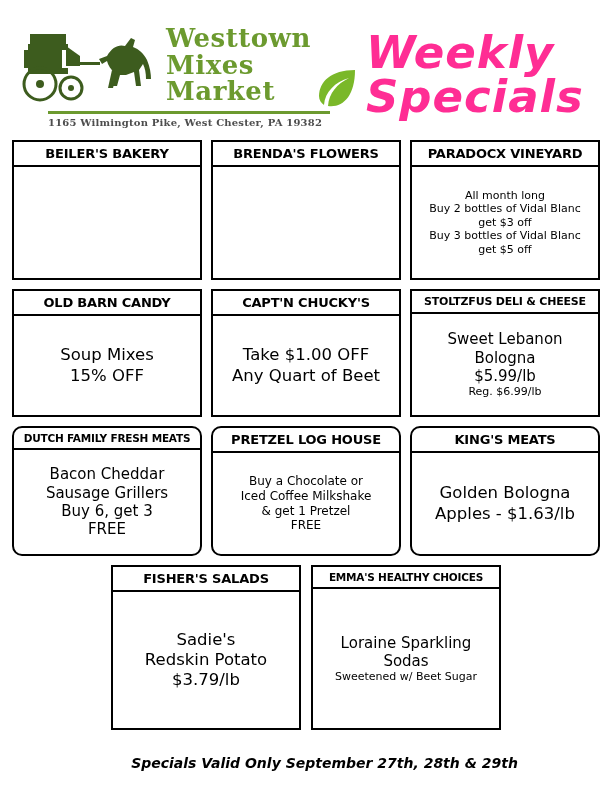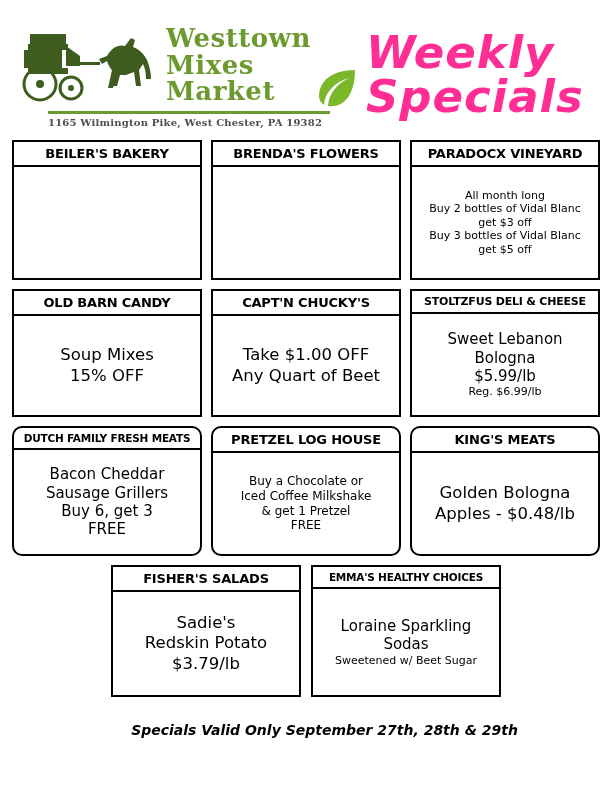--- a/index.html
+++ b/index.html
@@ -138,21 +138,21 @@
   }
   .sz-lg { font-size: 16.5px; }
   .sz-md { font-size: 15px; }
   .sz-sm { font-size: 12px; }
   .sz-xs { font-size: 11px; }
 
   
   .h1 .card { height: 140px; }
   .h2 .card { height: 128px; }
   .h3 .card { height: 130px; border-radius: 10px; }
-  .h4 .card { height: 132px; }
+  .h4 .card { height: 165px; }
 
   .footer {
     text-align: center;
     font-family: "DejaVu Sans", sans-serif;
     font-weight: bold;
     font-style: italic;
     font-size: 14px;
     margin-top: 4px;
     padding-left: 37px;
   }
@@ -262,21 +262,21 @@
           <div class="line sz-sm">Buy a Chocolate or</div>
           <div class="line sz-sm">Iced Coffee Milkshake</div>
           <div class="line sz-sm">&amp; get 1 Pretzel</div>
           <div class="line sz-sm">FREE</div>
         </div>
       </div>
       <div class="card">
         <div class="card-title">KING'S MEATS</div>
         <div class="card-body">
           <div class="line sz-lg">Golden Bologna</div>
-          <div class="line sz-lg">Apples - $0.48/lb</div>
+          <div class="line sz-lg">Apples - $1.63/lb</div>
         </div>
       </div>
     </div>
     <div class="row h4 centered">
       <div class="card">
         <div class="card-title">FISHER'S SALADS</div>
         <div class="card-body">
           <div class="line sz-lg">Sadie's</div>
           <div class="line sz-lg">Redskin Potato</div>
           <div class="line sz-lg">$3.79/lb</div>

